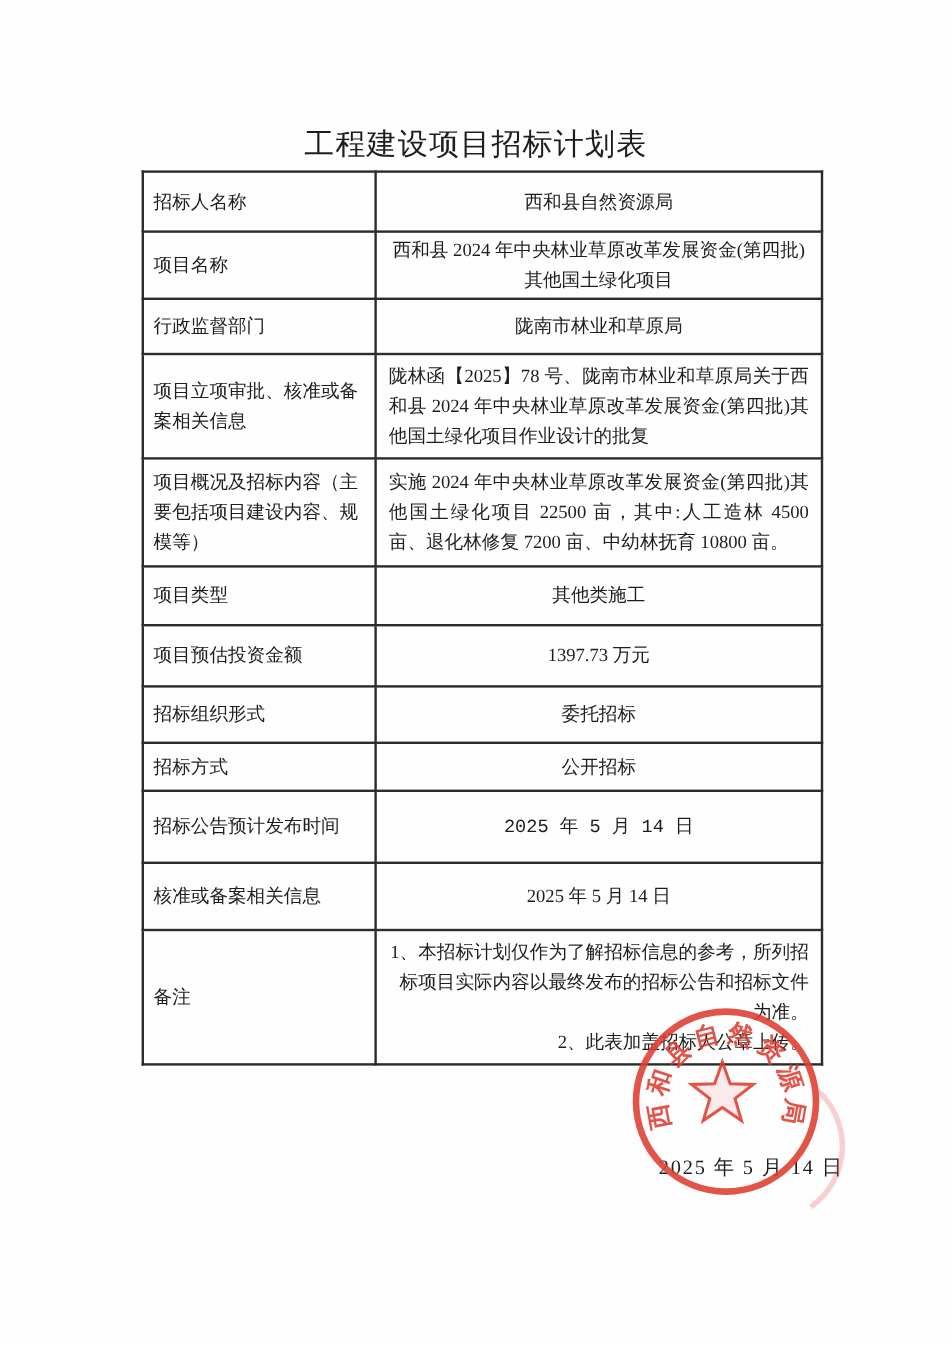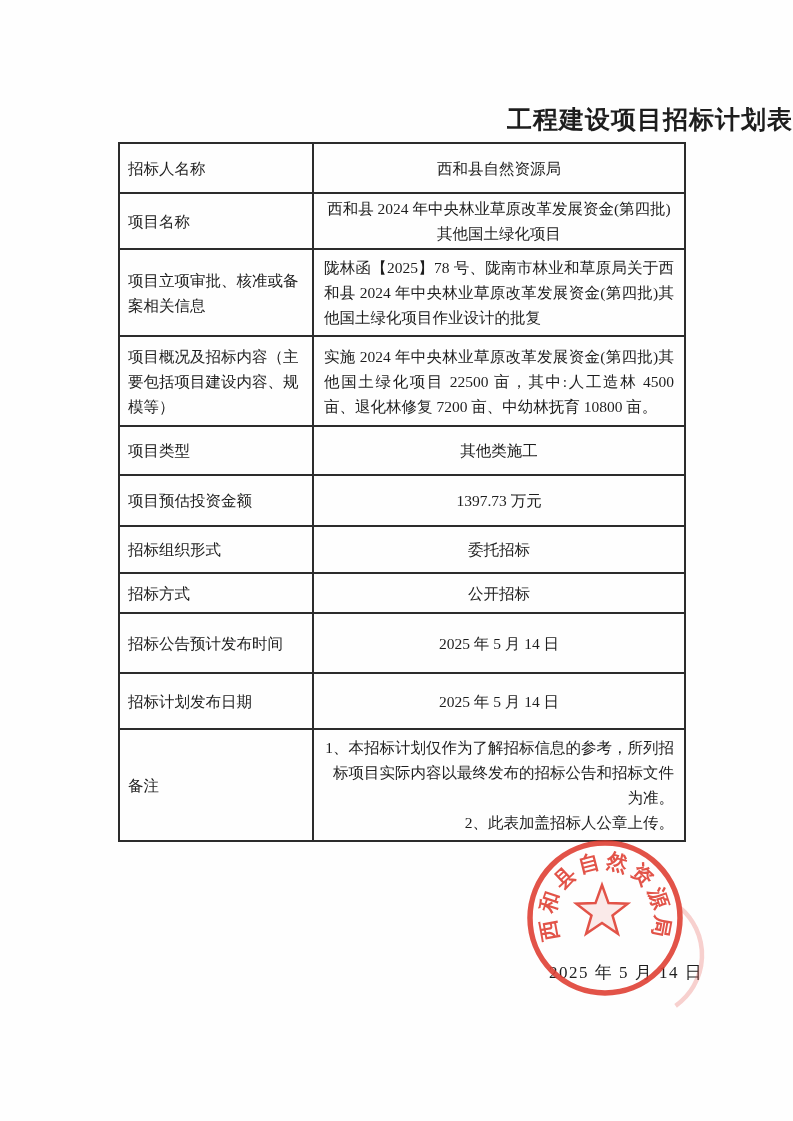--- a/index.html
+++ b/index.html
@@ -11,23 +11,23 @@
     font-family: "Liberation Serif", "DejaVu Serif", serif;
     color: #1d1d1d;
     overflow: hidden;
   }
   .doc-title {
     position: absolute;
     top: 103px;
     left: 0;
     width: 100%;
     margin: 0;
-    text-align: right;
+    text-align: center;
     font-size: 25px;
-    font-weight: 700;
+    font-weight: 400;
     letter-spacing: 1px;
   }
   table.plan {
     position: absolute;
     left: 118px;
     top: 142px;
     width: 566px;
     border-collapse: collapse;
     table-layout: fixed;
   }
@@ -48,21 +48,21 @@
   td.value-cell.prelines { white-space: pre-line; text-align: right; }
   tr.r1  { height: 50px; }
   tr.r2  { height: 55px; }
   tr.r3  { height: 46px; }
   tr.r4  { height: 80px; }
   tr.r5  { height: 90px; padding-left: 32px; }
   tr.r6  { height: 49px; }
   tr.r7  { height: 51px; border-radius: 18px; }
   tr.r8  { height: 47px; }
   tr.r9  { height: 40px; padding-left: 26px; }
-  tr.r10 { height: 60px; }
+  tr.r10 { height: 60px; font-family: Liberation Mono, monospace; }
   tr.r11 { height: 56px; }
   tr.r12 { height: 102px; }
   .sig-row {
     position: absolute;
     left: 414px;
     top: 922px;
     display: flex;
     align-items: flex-end;
     font-size: 17px;
   }
@@ -105,20 +105,24 @@
     </colgroup>
     <tbody>
       <tr class="r1">
         <td class="label-cell">招标人名称</td>
         <td class="value-cell">西和县自然资源局</td>
       </tr>
       <tr class="r2">
         <td class="label-cell">项目名称</td>
         <td class="value-cell">西和县 2024 年中央林业草原改革发展资金(第四批)其他国土绿化项目</td>
       </tr>
+      <tr class="r3">
+        <td class="label-cell">行政监督部门</td>
+        <td class="value-cell">陇南市林业和草原局</td>
+      </tr>
       <tr class="r4">
         <td class="label-cell">项目立项审批、核准或备案相关信息</td>
         <td class="value-cell para">陇林函【2025】78 号、陇南市林业和草原局关于西和县 2024 年中央林业草原改革发展资金(第四批)其他国土绿化项目作业设计的批复</td>
       </tr>
       <tr class="r5">
         <td class="label-cell">项目概况及招标内容（主要包括项目建设内容、规模等）</td>
         <td class="value-cell para">实施 2024 年中央林业草原改革发展资金(第四批)其他国土绿化项目 22500 亩，其中:人工造林 4500 亩、退化林修复 7200 亩、中幼林抚育 10800 亩。</td>
       </tr>
       <tr class="r6">
         <td class="label-cell">项目类型</td>
@@ -134,21 +138,21 @@
       </tr>
       <tr class="r9">
         <td class="label-cell">招标方式</td>
         <td class="value-cell">公开招标</td>
       </tr>
       <tr class="r10">
         <td class="label-cell">招标公告预计发布时间</td>
         <td class="value-cell">2025 年 5 月 14 日</td>
       </tr>
       <tr class="r11">
-        <td class="label-cell">招标计划发布日期</td>
+        <td class="label-cell">核准或备案相关信息</td>
         <td class="value-cell">2025 年 5 月 14 日</td>
       </tr>
       <tr class="r12">
         <td class="label-cell">备注</td>
         <td class="value-cell para prelines">1、本招标计划仅作为了解招标信息的参考，所列招标项目实际内容以最终发布的招标公告和招标文件为准。
 2、此表加盖招标人公章上传。</td>
       </tr>
     </tbody>
   </table>
 

